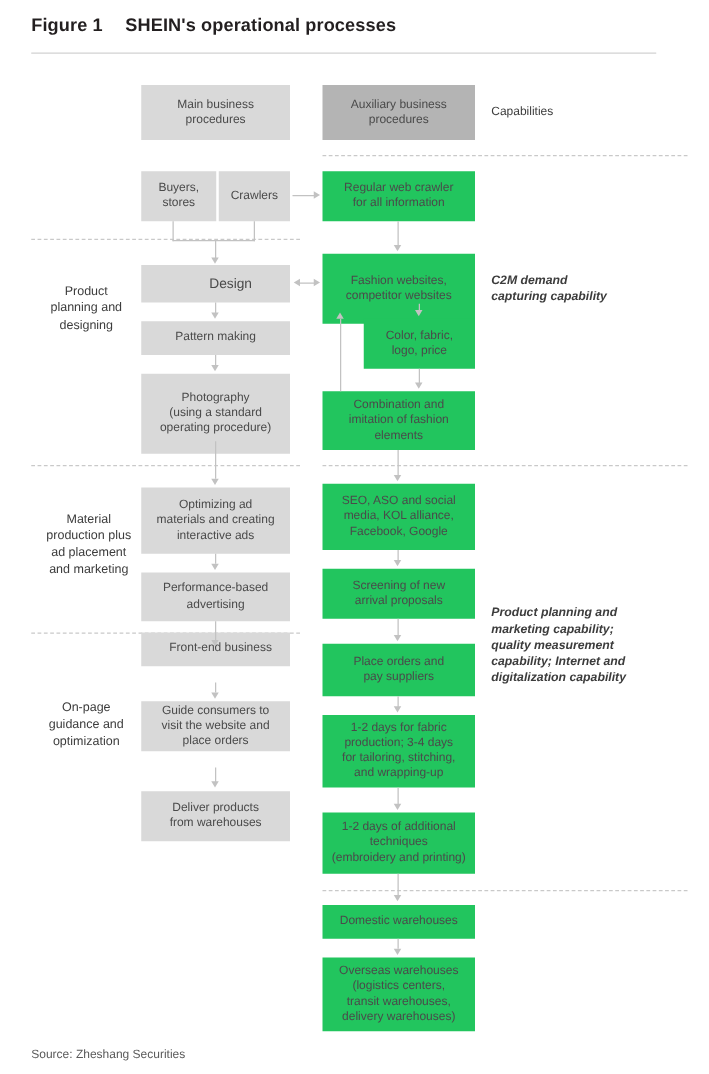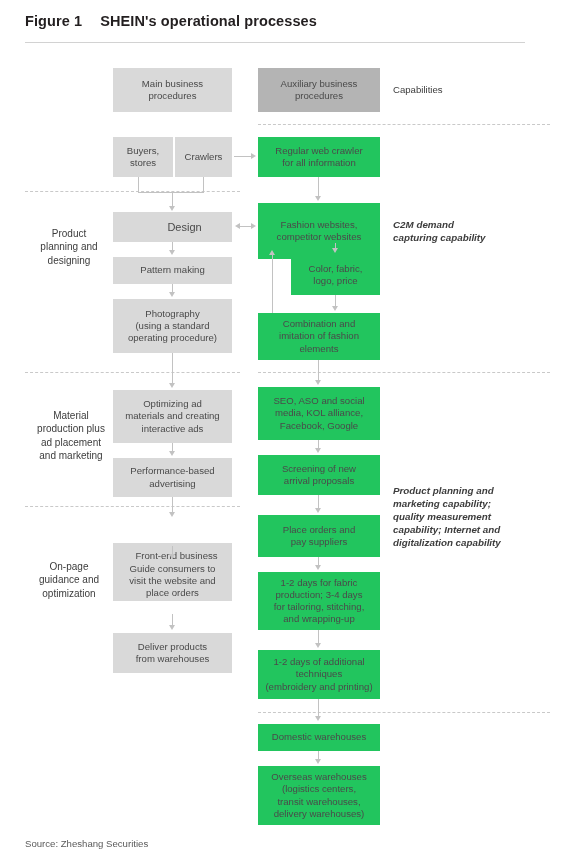--- a/index.html
+++ b/index.html
@@ -174,35 +174,35 @@
   </div>
   <div class="node main" style="left:175px; top:137px; width:57px; height:40px;">
     <span>Crawlers</span>
   </div>
   <div class="node main" style="left:113px; top:212px; width:119px; height:30px;padding-left:28px;">
     <span style="font-size:11px;">Design</span>
   </div>
   <div class="node main" style="left:113px; top:257px; width:119px; height:27px;">
     <span>Pattern making</span>
   </div>
-  <div class="node main" style="left:113px; top:299px; width:119px; height:54px;justify-content:center;">
+  <div class="node main" style="left:113px; top:299px; width:119px; height:64px;justify-content:center;">
     <span>Photography
 (using a standard
 operating procedure)</span>
   </div>
   <div class="node main" style="left:113px; top:390px; width:119px; height:53px;">
     <span>Optimizing ad
 materials and creating
 interactive ads</span>
   </div>
   <div class="node main" style="left:113px; top:458px; width:119px; height:39px;">
     <span>Performance-based
 advertising</span>
   </div>
-  <div class="node main" style="left:113px; top:543px; width:119px; height:27px;padding-left:12px;">
+  <div class="node main" style="left:113px; top:506px; width:119px; height:27px;padding-left:12px;">
     <span>Front-end business</span>
   </div>
   <div class="node main" style="left:113px; top:561px; width:119px; height:40px;">
     <span>Guide consumers to
 visit the website and
 place orders</span>
   </div>
   <div class="node main" style="left:113px; top:633px; width:119px; height:40px;">
     <span>Deliver products
 from warehouses</span>

